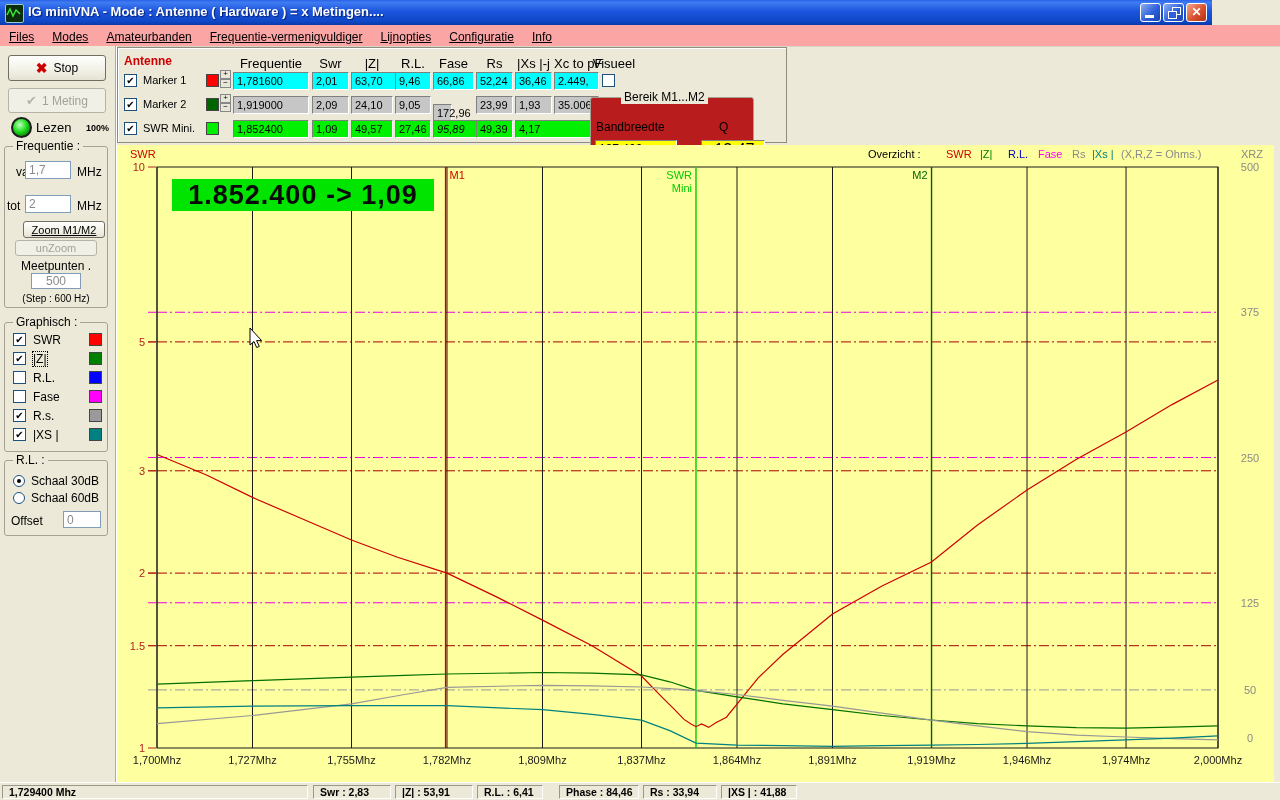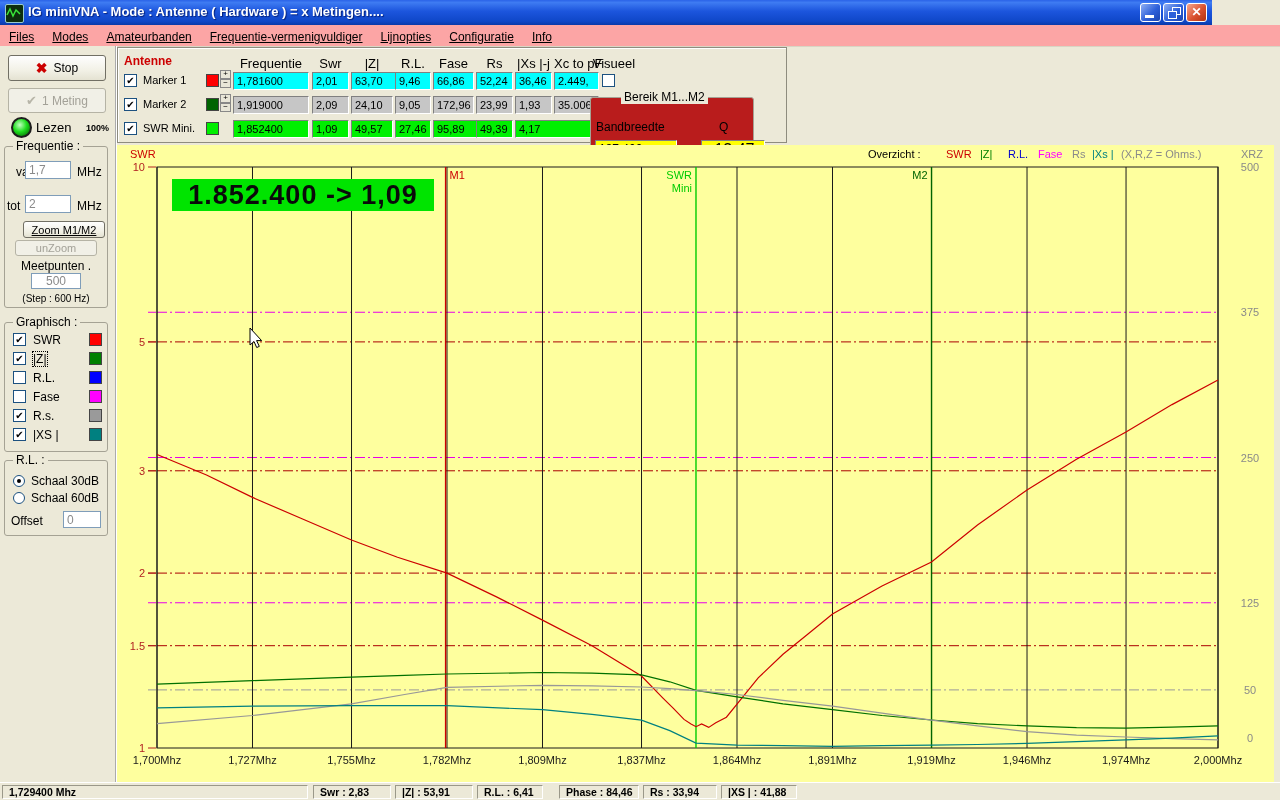--- a/index.html
+++ b/index.html
@@ -190,36 +190,36 @@
   <div style="--c: #c6c6c6;">
     <div class="cb checked" style="left:6px;top:50px;"></div>
     <span class="lbl" style="left:25px;top:50px;font-size:11px;">Marker 2</span>
     <div class="sw" style="left: 88px; top: 50px; background: rgb(0, 100, 0);"></div>
     <div class="spin" style="left:102px;top:46px;">+</div>
     <div class="spin" style="left:102px;top:55px;">−</div>
     <div class="mrow-field" style="left:115px;top:48px;width:76px;">1,919000</div>
     <div class="mrow-field" style="left:194px;top:48px;width:37px;">2,09</div>
     <div class="mrow-field" style="left:233px;top:48px;width:42px;">24,10</div>
     <div class="mrow-field" style="left:277px;top:48px;width:36px;">9,05</div>
-    <div class="mrow-field" style="left:315px;top:48px;width:41px;">172,96</div>
+    <div class="mrow-field" style="left:315px;top:56px;width:19px;">172,96</div>
     <div class="mrow-field" style="left:358px;top:48px;width:37px;">23,99</div>
     <div class="mrow-field" style="left:397px;top:48px;width:37px;">1,93</div>
     <div class="mrow-field" style="left:436px;top:48px;width:45px;">35.006</div>
     <div class="cb" style="left:484px;top:50px;"></div>
   </div>
 
   <div style="--c: #00f000;">
     <div class="cb checked" style="left:6px;top:74px;"></div>
     <span class="lbl" style="left:25px;top:74px;font-size:11px;">SWR Mini.</span>
     <div class="sw" style="left: 88px; top: 74px; background: rgb(0, 238, 0);"></div>
     <div class="mrow-field" style="left:115px;top:72px;width:76px;">1,852400</div>
     <div class="mrow-field" style="left:194px;top:72px;width:37px;">1,09</div>
     <div class="mrow-field" style="left:233px;top:72px;width:42px;">49,57</div>
     <div class="mrow-field" style="left:277px;top:72px;width:36px;">27,46</div>
-    <div class="mrow-field" style="left:315px;top:72px;width:57px;">95,89</div>
+    <div class="mrow-field" style="left:315px;top:72px;width:57px;font-style:italic;">95,89</div>
     <div class="mrow-field" style="left:358px;top:72px;width:37px;">49,39</div>
     <div class="mrow-field" style="left:397px;top:72px;width:84px;">4,17</div>
     <div class="cb checked" style="left:484px;top:74px;"></div>
   </div>
 
   <div class="group" style="left:472px;top:9px;width:164px;height:83px;background:#b91c1c;margin-top:40px;">
     <span class="group-legend" style="left:30px;">Bereik M1...M2</span>
     <span class="lbl" style="left:5px;top:22px;">Bandbreedte</span>
     <div class="mrow-field" style="left: 4px; top: 42px; width: 82px; height: 19px; font-size: 12px; line-height: 17px; --c: #ffff00;">137.400</div>
     <span class="lbl" style="left:91px;top:46px;">Hz</span>

